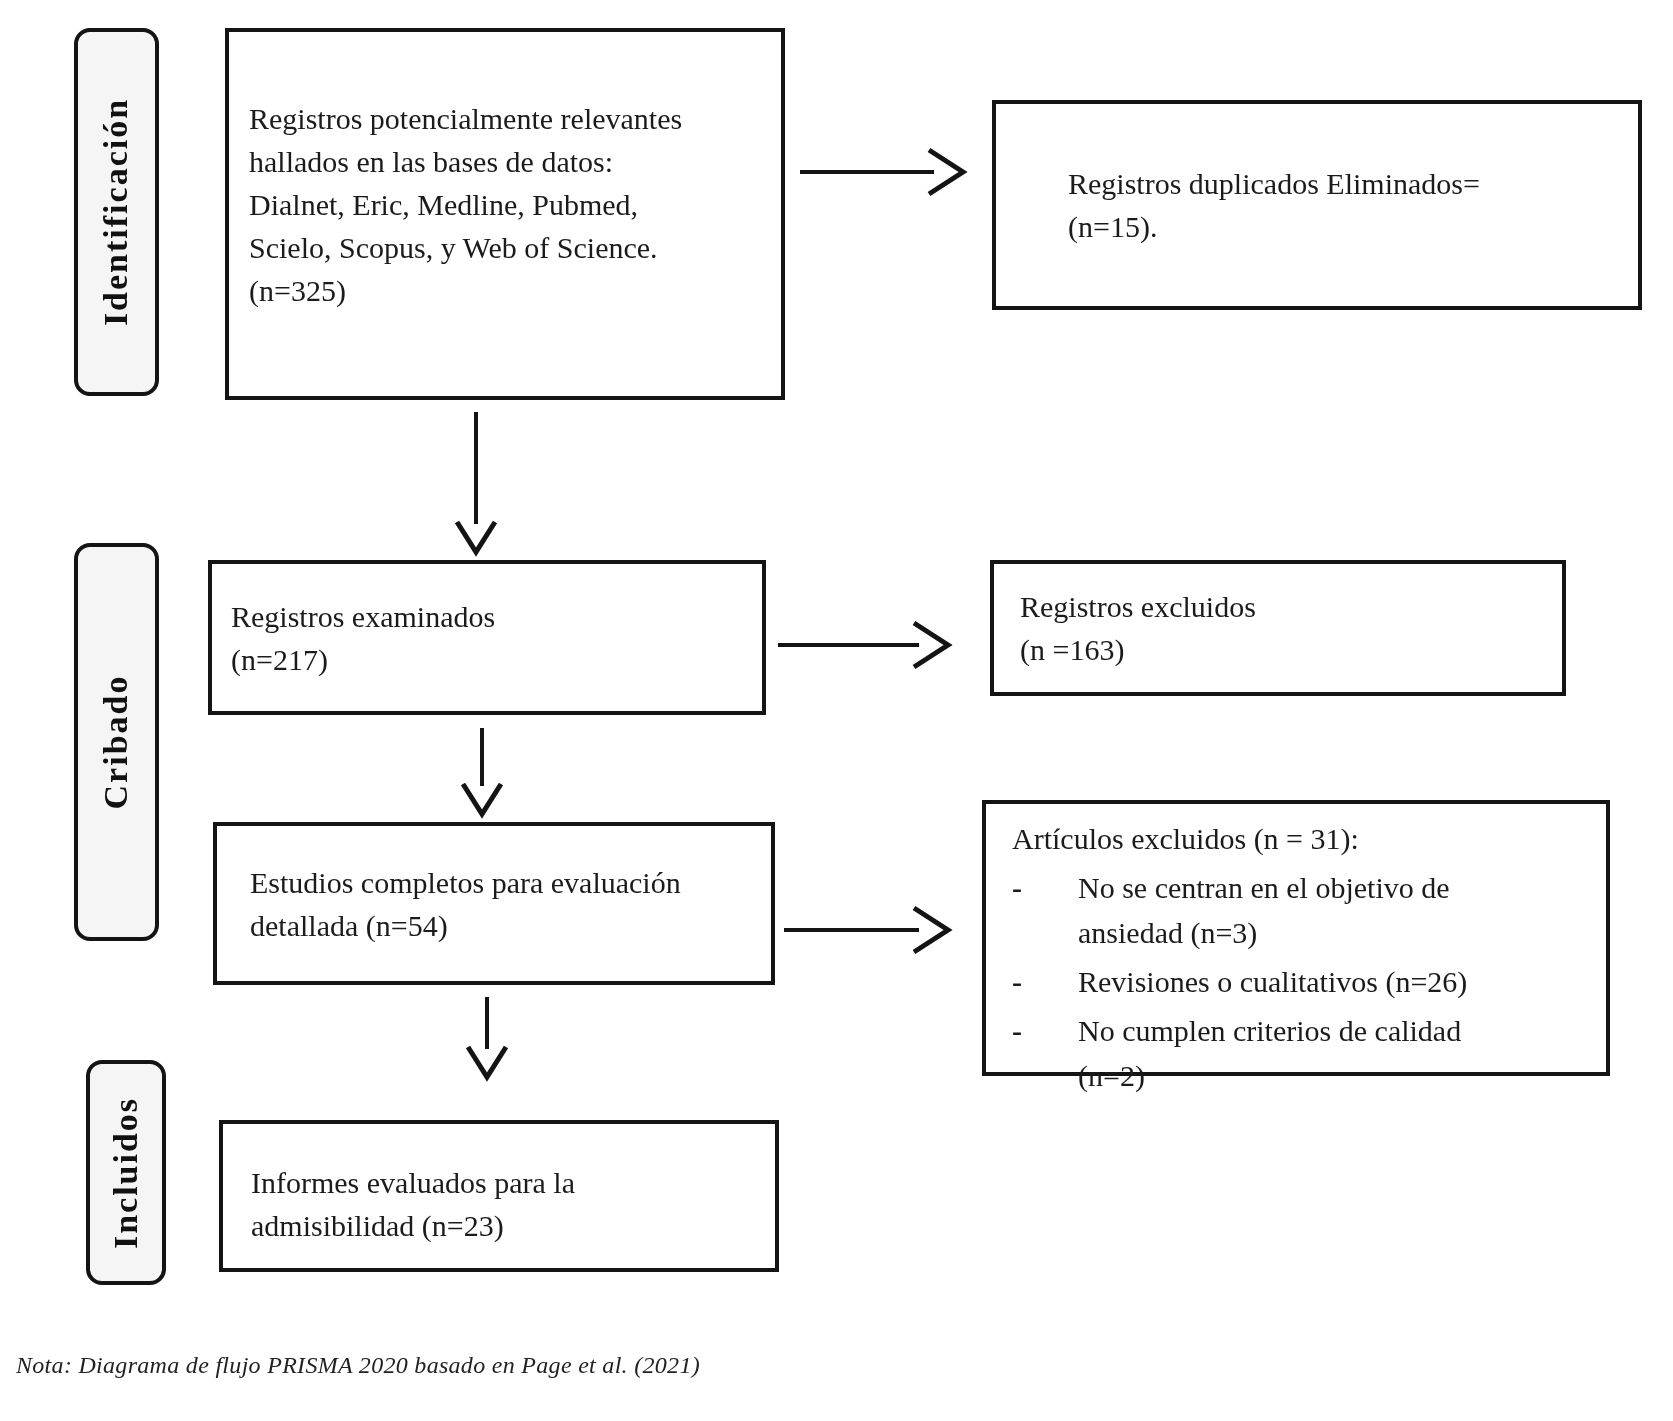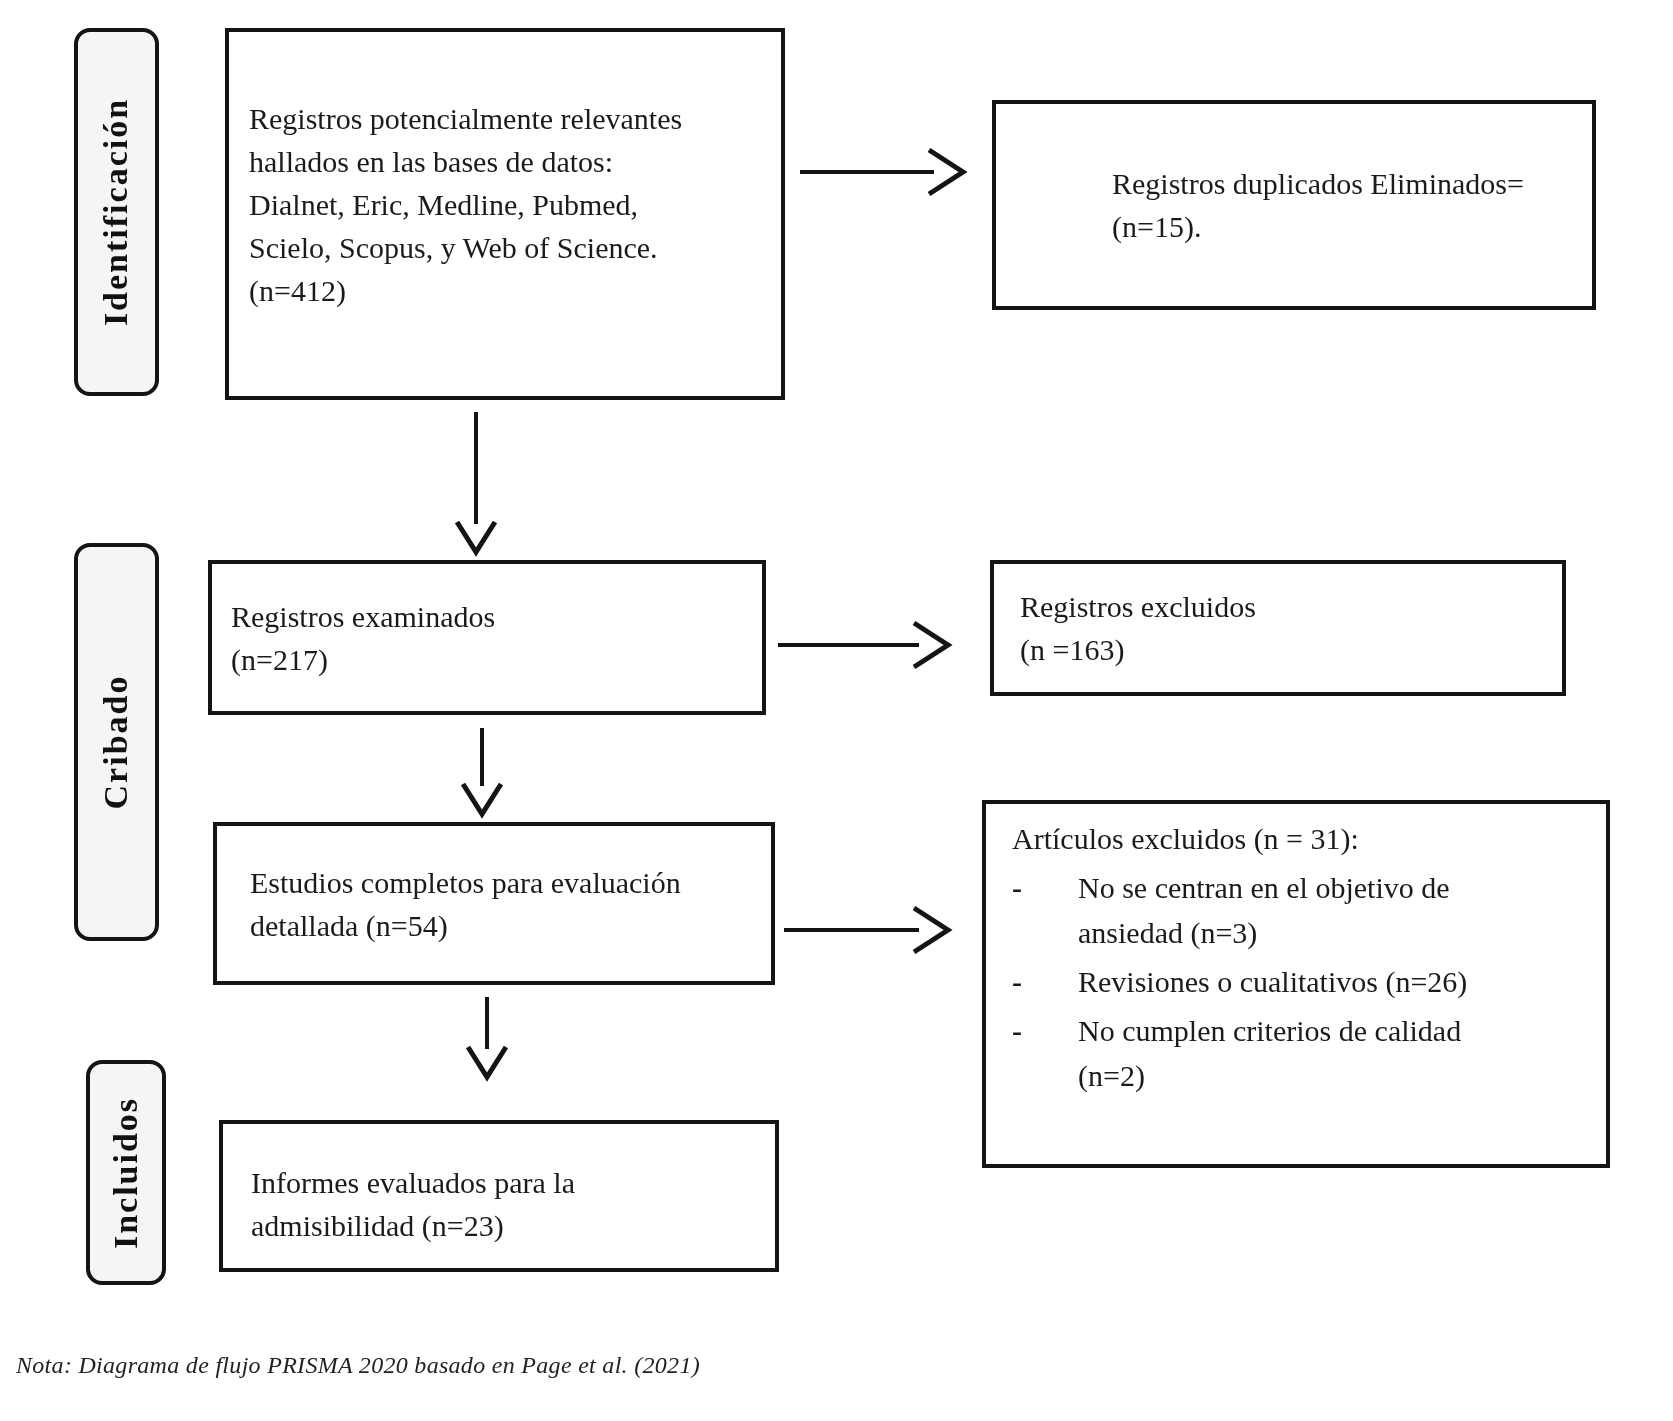--- a/index.html
+++ b/index.html
@@ -48,29 +48,29 @@
     background: #ffffff;
     display: flex;
     align-items: center;
   }
   .node .txt {
     white-space: pre-line;
     font-size: 30px;
     line-height: 43px;
   }
   #box-records-identified { left: 225px; top: 28px;   width: 560px; height: 372px; padding: 0 40px 20px 20px; }
-  #box-duplicates-removed { left: 992px; top: 100px;  width: 604px; height: 210px; padding: 0 10px 0 116px; }
+  #box-duplicates-removed { left: 992px; top: 100px;  width: 650px; height: 210px; padding: 0 10px 0 72px; }
   #box-records-screened   { left: 208px; top: 560px;  width: 558px; height: 155px; padding: 0 10px 0 19px; }
   #box-records-excluded   { left: 990px; top: 560px;  width: 576px; height: 136px; padding: 0 10px 0 26px; }
   #box-fulltext-assessed  { left: 213px; top: 822px;  width: 562px; height: 163px; padding: 0 0 0 33px; }
   #box-reports-assessed   { left: 219px; top: 1120px; width: 560px; height: 152px; padding: 16px 10px 0 28px; }
 
   
   #box-articles-excluded {
-    left: 982px; top: 800px; width: 628px; height: 368px;
+    left: 982px; top: 800px; width: 628px; height: 276px;
     padding: 12px 18px 10px 26px;
     display: block;
   }
   #box-articles-excluded .ax-title {
     font-size: 30px;
     line-height: 45px;
   }
   .ax-item {
     display: flex;
     align-items: flex-start;
@@ -129,21 +129,21 @@
   </div>
   <div class="stage" id="stage-included">
     <span class="stage-text">Incluidos</span>
   </div>
 
   <div class="node" id="box-records-identified">
     <div class="txt">Registros potencialmente relevantes
 hallados en las bases de datos:
 Dialnet, Eric, Medline, Pubmed,
 Scielo, Scopus, y Web of Science.
-(n=412)</div>
+(n=325)</div>
   </div>
 
   <div class="node" id="box-duplicates-removed">
     <div class="txt">Registros duplicados Eliminados=
 (n=15).</div>
   </div>
 
   <div class="node" id="box-records-screened">
     <div class="txt">Registros examinados
 (n=217)</div>

